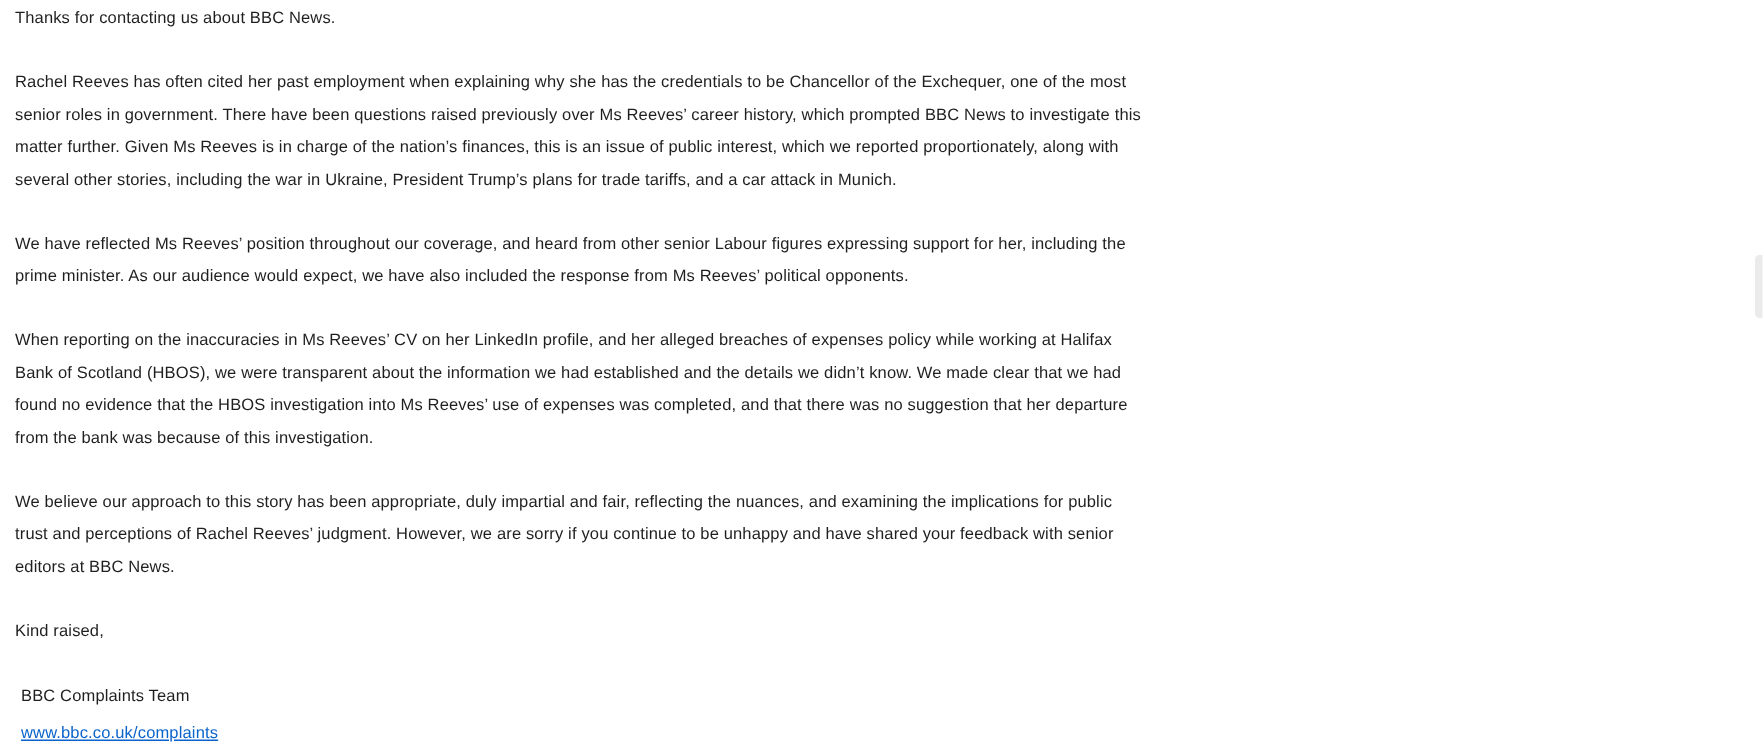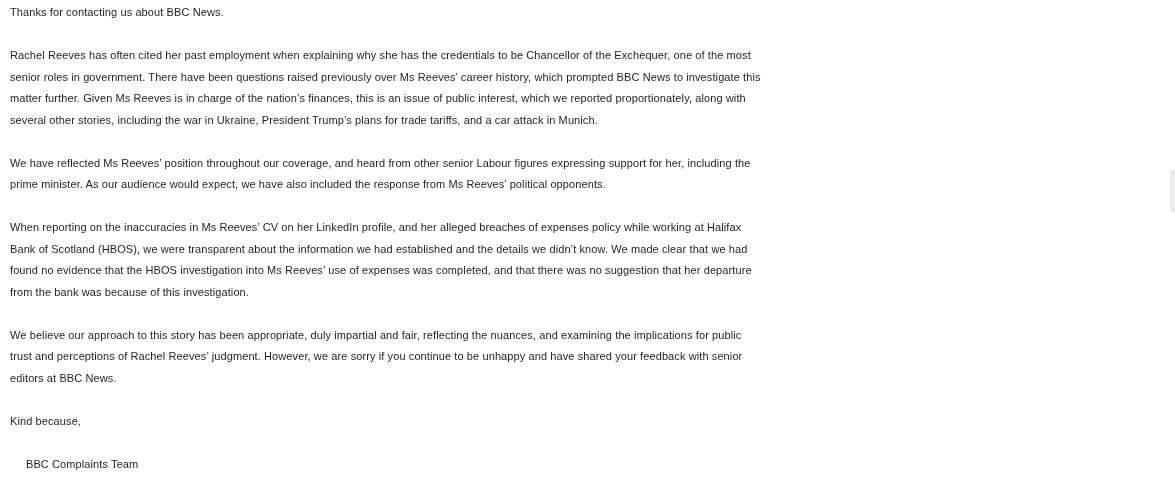--- a/index.html
+++ b/index.html
@@ -18,21 +18,21 @@
     font-size: 11px;
     line-height: 21.5px;
     color: #1f1f1f;
     letter-spacing: 0.1px;
   }
   .para {
     margin: 0 0 21.5px 0;
     white-space: pre-line;
   }
   .line {
-    margin: 16px;
+    margin: 4px;
     white-space: pre-line;
   }
   a.email-link {
     color: #0b63cb;
     text-decoration: underline;
     cursor: pointer;
   }
   .scrollbar-thumb {
     position: absolute;
     right: 0;
@@ -54,17 +54,18 @@
 several other stories, including the war in Ukraine, President Trump’s plans for trade tariffs, and a car attack in Munich.</p>
   <p class="para">We have reflected Ms Reeves’ position throughout our coverage, and heard from other senior Labour figures expressing support for her, including the
 prime minister. As our audience would expect, we have also included the response from Ms Reeves’ political opponents.</p>
   <p class="para">When reporting on the inaccuracies in Ms Reeves’ CV on her LinkedIn profile, and her alleged breaches of expenses policy while working at Halifax
 Bank of Scotland (HBOS), we were transparent about the information we had established and the details we didn’t know. We made clear that we had
 found no evidence that the HBOS investigation into Ms Reeves’ use of expenses was completed, and that there was no suggestion that her departure
 from the bank was because of this investigation.</p>
   <p class="para">We believe our approach to this story has been appropriate, duly impartial and fair, reflecting the nuances, and examining the implications for public
 trust and perceptions of Rachel Reeves’ judgment. However, we are sorry if you continue to be unhappy and have shared your feedback with senior
 editors at BBC News.</p>
-  <p class="para">Kind because,</p>
+  <p class="para">Kind raised,</p>
   <p class="line">BBC Complaints Team</p>
+  <p class="line"><a class="email-link" href="#">www.bbc.co.uk/complaints</a></p>
 </div>
 
 <div class="scrollbar-thumb"></div>
 
 </body></html>

